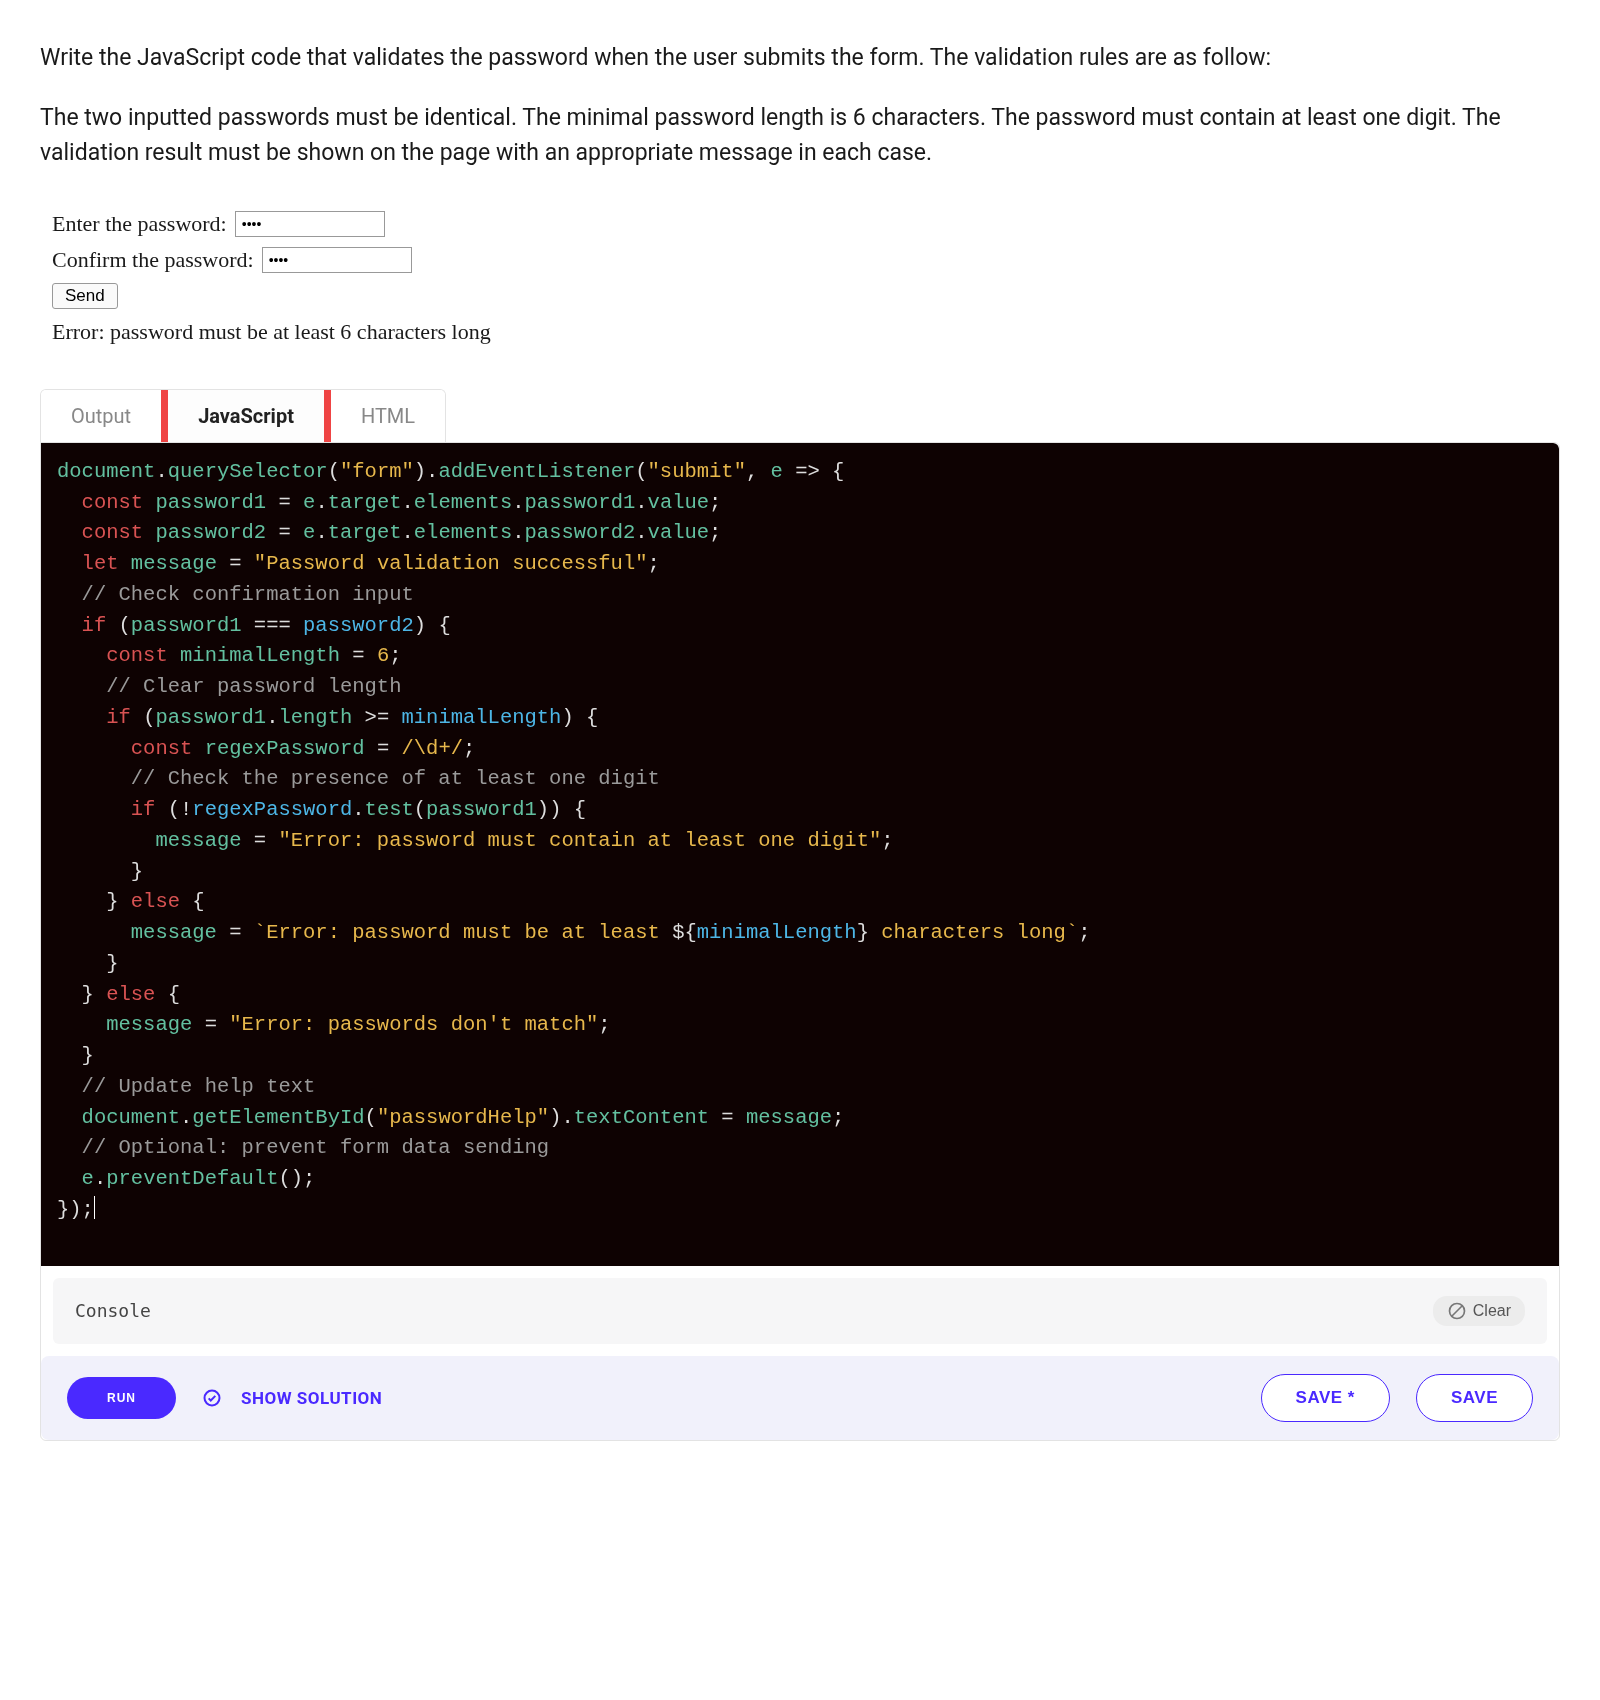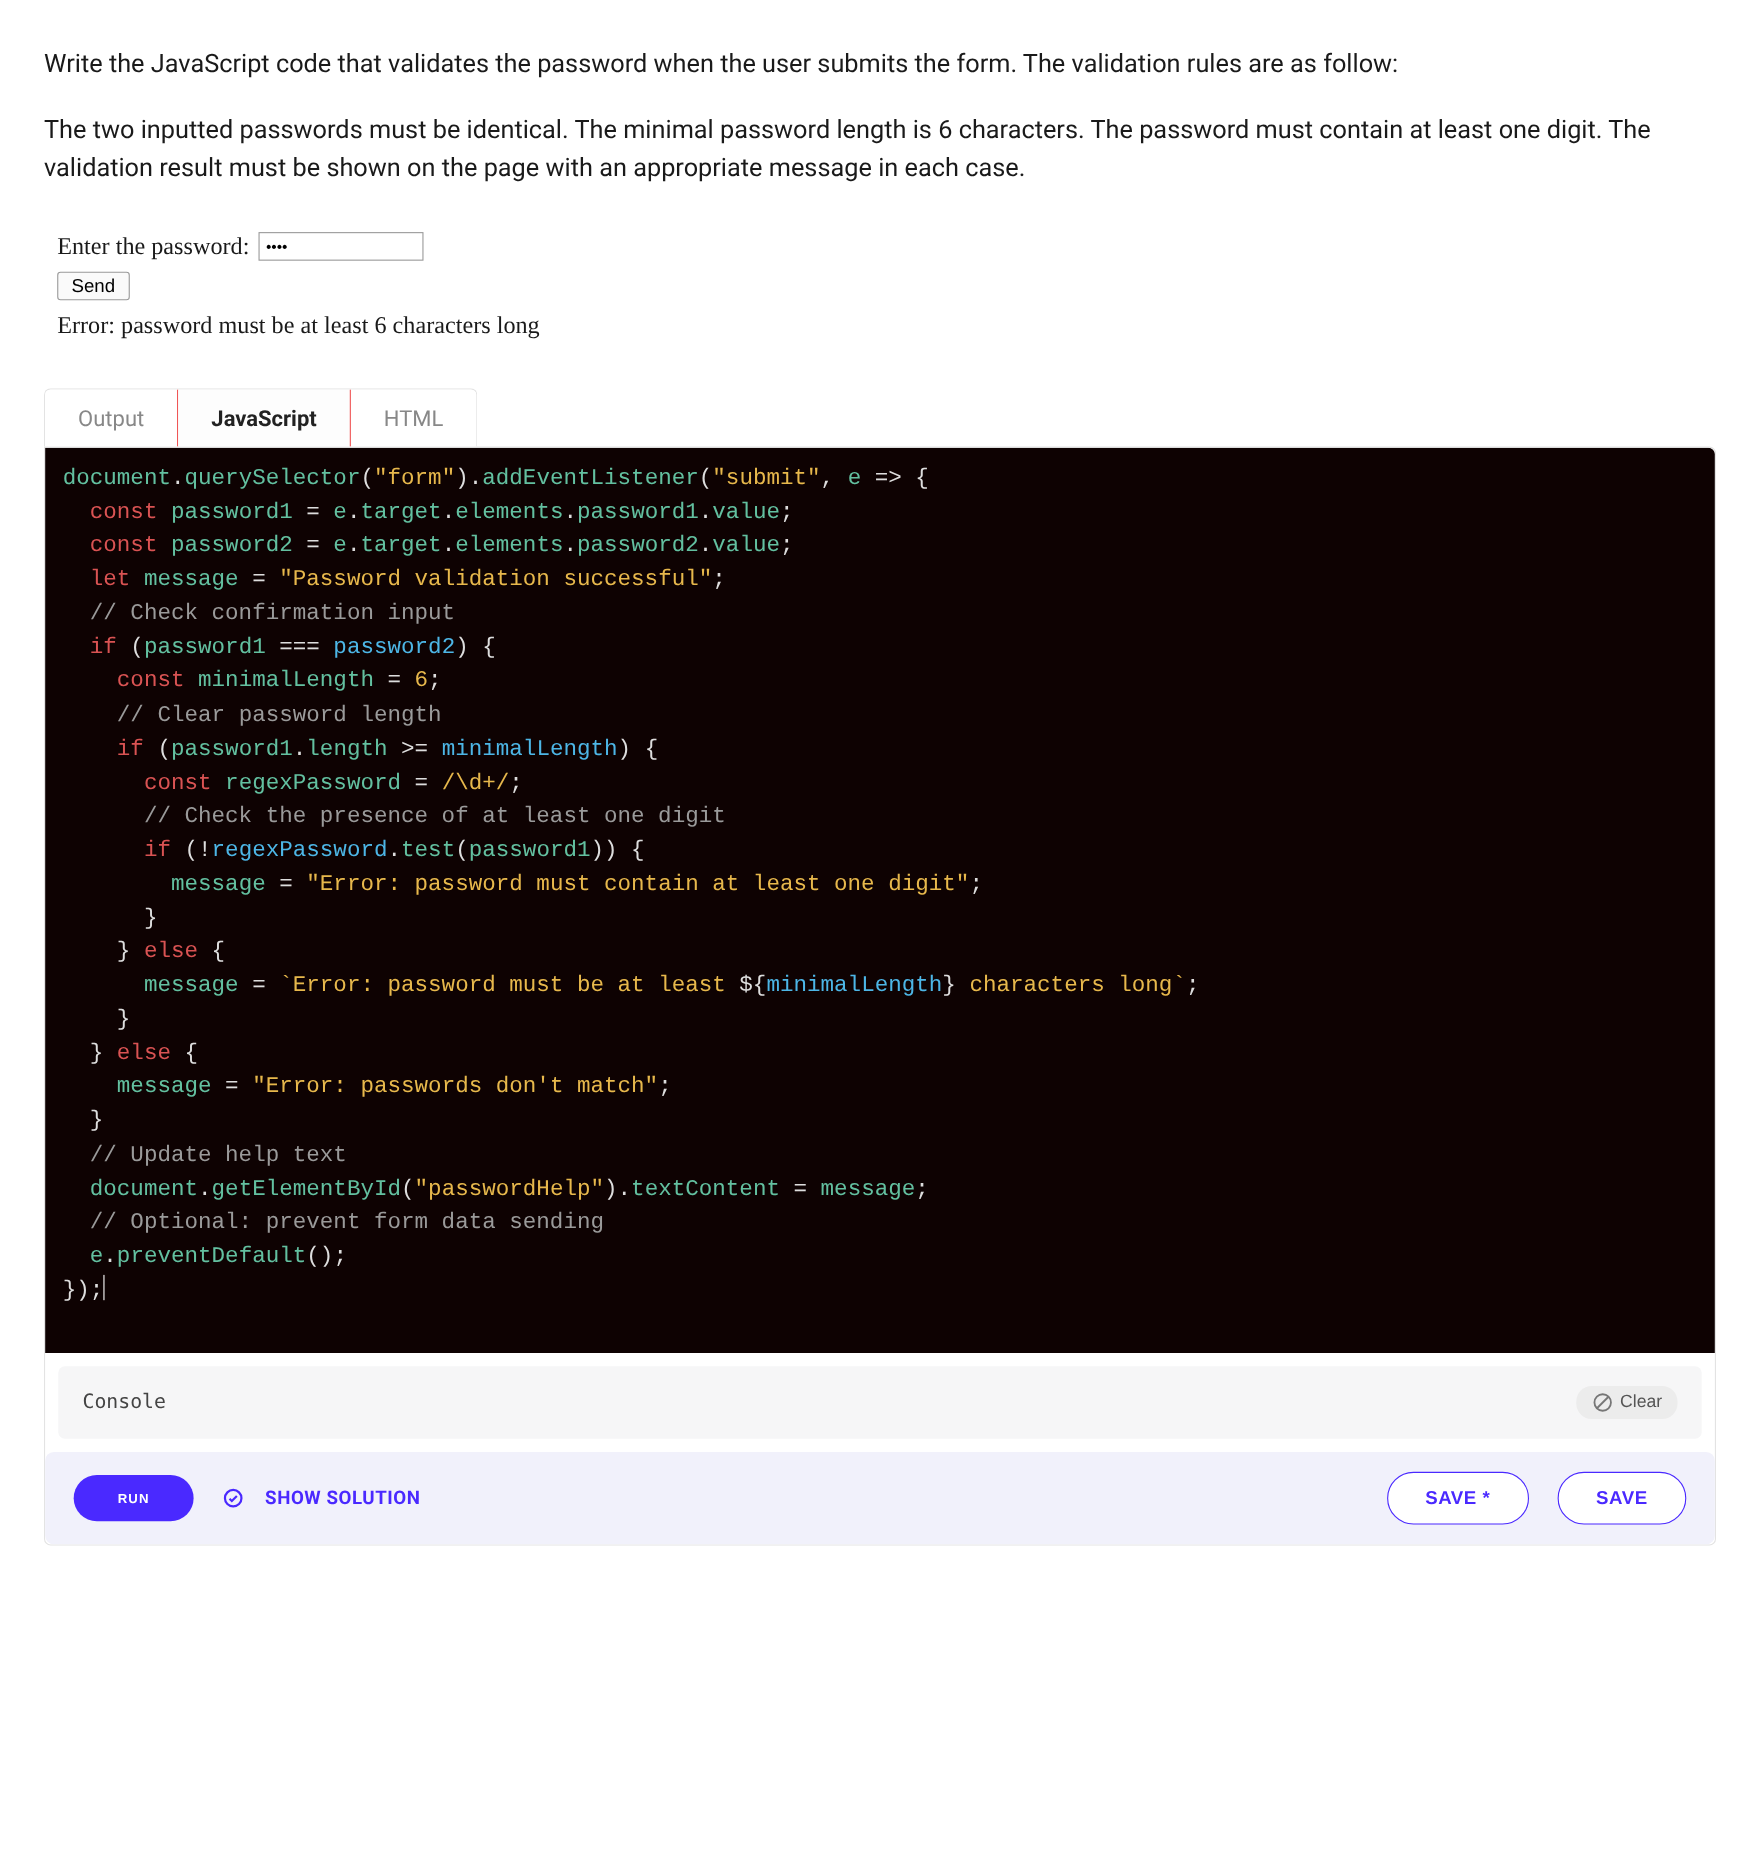--- a/index.html
+++ b/index.html
@@ -16,21 +16,21 @@
   .preview { padding: 6px 12px 4px 12px; margin: 16px 0 10px 0; }
   .preview .row { display:flex; align-items:center; gap:8px; margin: 10px 0; font-family: "Times New Roman", serif; font-size: 22px; }
   .preview input[type=password] {
     border: 1px solid #999; height: 26px; width: 150px; font-size: 14px; padding: 2px 6px;
   }
   .preview button.send {
     font-family: Arial, sans-serif; font-size: 17px; padding: 2px 12px; border:1px solid #999; background:#fafafa; border-radius:3px;
   }
   .preview .help { font-family: "Times New Roman", serif; font-size: 22px; margin-bottom:10px; }
   .tabs { display:flex; border:1px solid #e3e3e3; border-bottom:none; border-radius:6px 6px 0 0; overflow:hidden; width:fit-content; margin-top:30px; }
-  .tab { padding: 14px 30px; font-size:20px; color:#888; background:#fff; border-right:1px solid #ef4444; cursor:pointer; }
+  .tab { padding: 14px 30px; font-size:20px; color:#888; background:#fff; border-right:7px solid #ef4444; cursor:pointer; }
   .tab:last-child { border-right:none; }
   .tab.active { font-weight:700; color:#222; background:#fdfdfd; }
   .editor {
     background:#0e0202; color:#ddd; font-family: "SFMono-Regular", Consolas, "Liberation Mono", Menlo, monospace;
     font-size: 20.5px; line-height: 1.5; padding: 14px 16px 40px 16px; white-space:pre; overflow:auto;
     border-radius: 0 6px 0 0;
   }
   .tok-obj { color:#63c0a0; }
   .tok-method { color:#63c0a0; }
   .tok-str { color:#e7b84c; }
@@ -55,20 +55,24 @@
 <body>
 
 <div class="intro">
   <p>Write the JavaScript code that validates the password when the user submits the form. The validation rules are as follow:</p>
   <p>The two inputted passwords must be identical. The minimal password length is 6 characters. The password must contain at least one digit. The validation result must be shown on the page with an appropriate message in each case.</p>
 </div>
 
 <div class="preview">
   <div class="row">
     <span>Enter the password:</span>
+    <input type="password" value="aaaa" style="">
+  </div>
+  <div class="row">
+    <span>Confirm the password:</span>
     <input type="password" value="aaaa" style="">
   </div>
   <div class="row">
     <button class="send">Send</button>
   </div>
   <div class="help">Error: password must be at least 6 characters long</div>
 </div>
 
 <div class="tabs">
   <div class="tab">Output</div>

